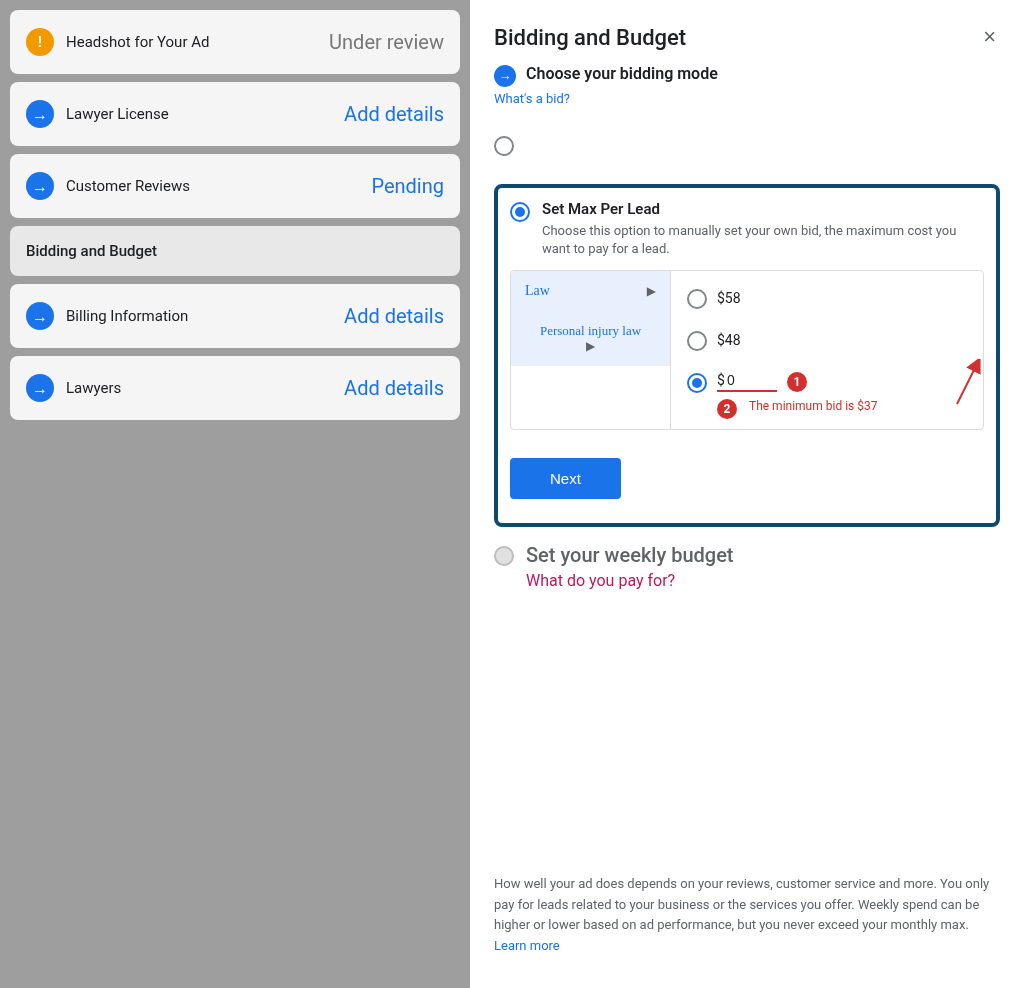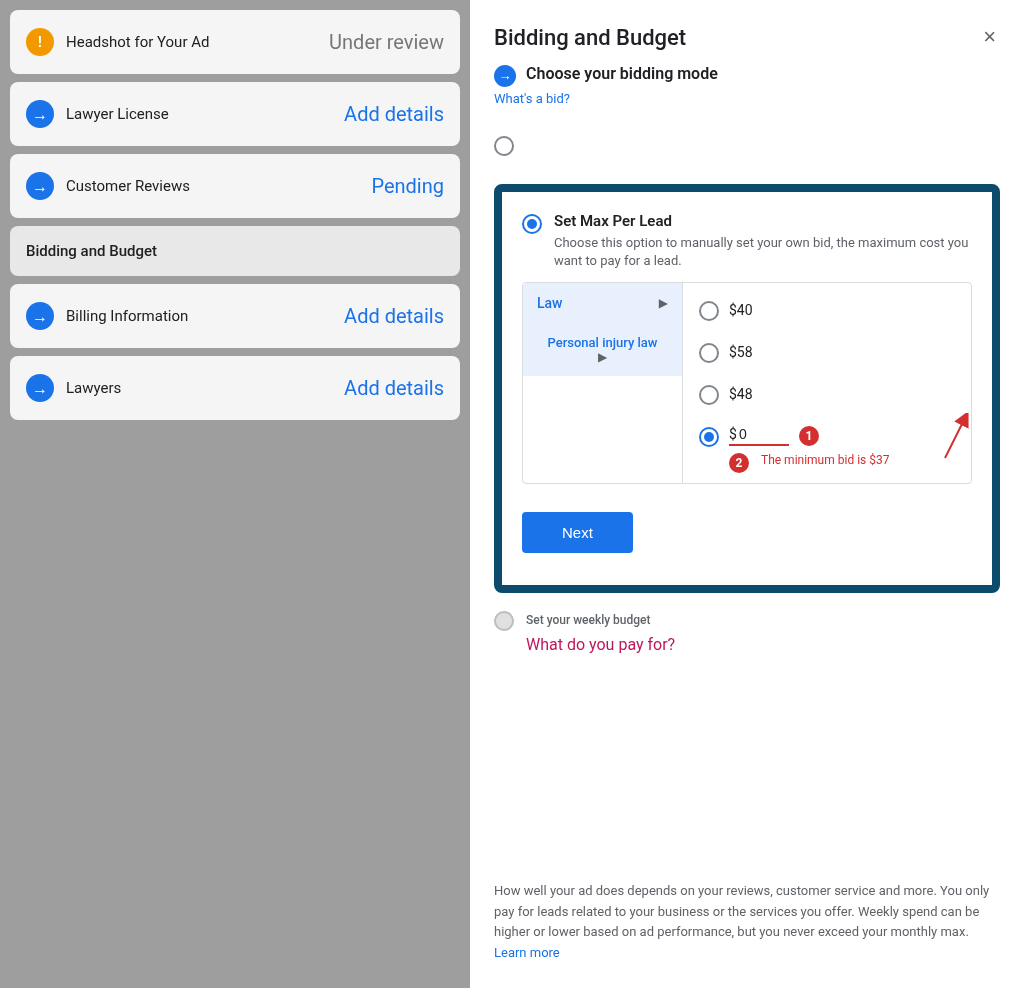--- a/index.html
+++ b/index.html
@@ -188,23 +188,23 @@
     }
 
     .radio-inner {
       width: 10px; height: 10px;
       border-radius: 50%;
       background: #1a73e8;
     }
 
     
     .selected-section {
-      border: 8px solid #0c4a6e;
+      border: 4px solid #0c4a6e;
       border-radius: 8px;
-      padding: 20px;
+      padding: 12px;
       margin-bottom: 16px;
     }
 
     .set-max-header {
       display: flex;
       align-items: flex-start;
       gap: 12px;
       margin-bottom: 12px;
     }
 
@@ -242,20 +242,21 @@
       display: flex;
       align-items: center;
       justify-content: space-between;
       cursor: pointer;
     }
 
     .bid-left-item.active {
       background: #e8f0fe;
       color: #1a73e8;
       font-weight: 500;
+      font-family: Liberation Serif, serif;
     }
 
     .bid-left-item.sub-item {
       padding: 12px 14px;
       font-size: 13px;
     }
 
     .bid-left-item.sub-item.active {
       background: #e8f0fe;
       flex-direction: column;
@@ -351,21 +352,21 @@
 
     
     .weekly-budget-section {
       display: flex;
       align-items: center;
       gap: 12px;
       margin-top: 8px;
     }
 
     .weekly-budget-label {
-      font-size: 12px;
+      font-size: 20px;
       font-weight: 500;
       color: #5f6368;
     }
 
     .radio-outer.disabled {
       border-color: #bdbdbd;
     }
 
     .what-pay-link {
       color: #be185d;
@@ -373,21 +374,21 @@
       text-decoration: none;
       display: block;
       margin-top: 4px;
       margin-left: 32px;
     }
 
     .footer-text {
       font-size: 13px;
       color: #5f6368;
       line-height: 1.6;
-      padding: 20px 24px 24px 24px;
+      padding: 20px 24px 31px 24px;
     }
 
     .footer-link {
       color: #1a73e8;
       text-decoration: none;
     }
 
     .error-with-badge {
       display: flex;
       align-items: flex-start;
@@ -487,24 +488,20 @@
             <span class="chevron-right">▶</span>
           </div>
           <div class="bid-left-item sub-item active">
             <span>Personal injury law</span>
             <span class="chevron-right">▶</span>
           </div>
         </div>
 
         <div class="bid-right-col">
 
-          <div class="bid-option-row">
-            <div class="radio-outer"></div>
-            <span class="bid-amount">$40</span>
-          </div>
 
           <div class="bid-option-row">
             <div class="radio-outer"></div>
             <span class="bid-amount">$58</span>
           </div>
 
           <div class="bid-option-row">
             <div class="radio-outer"></div>
             <span class="bid-amount">$48</span>
           </div>

